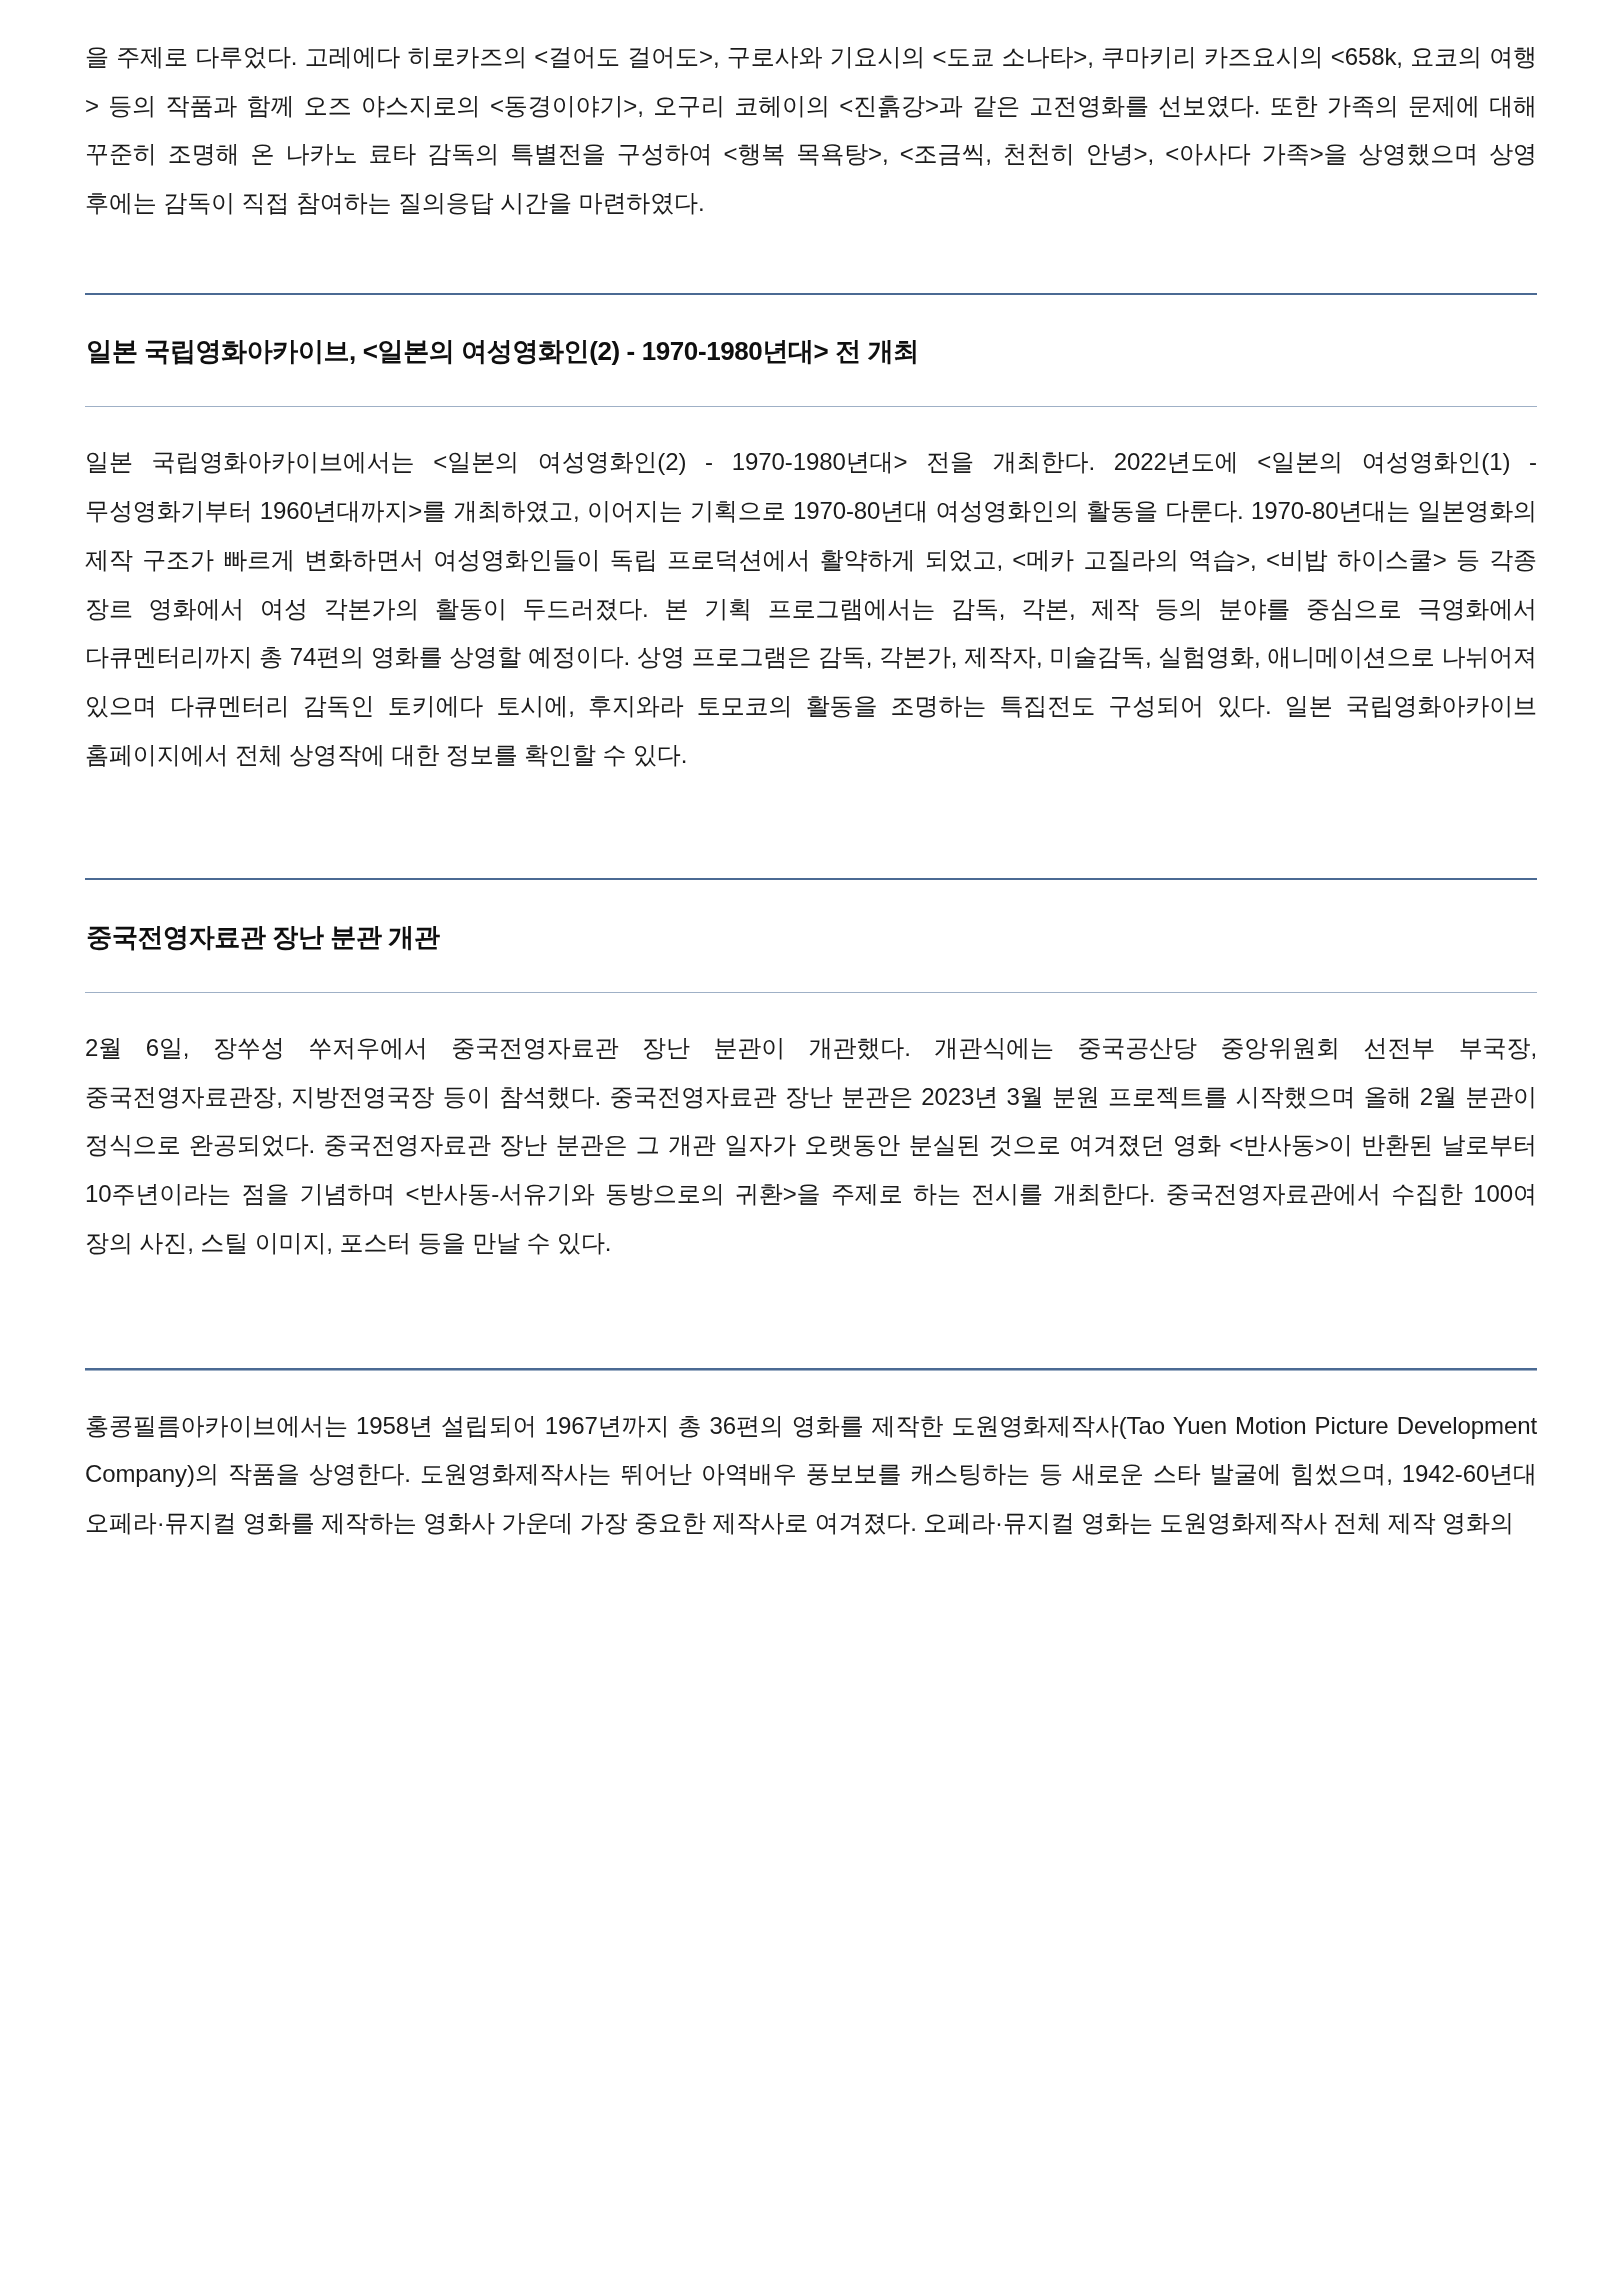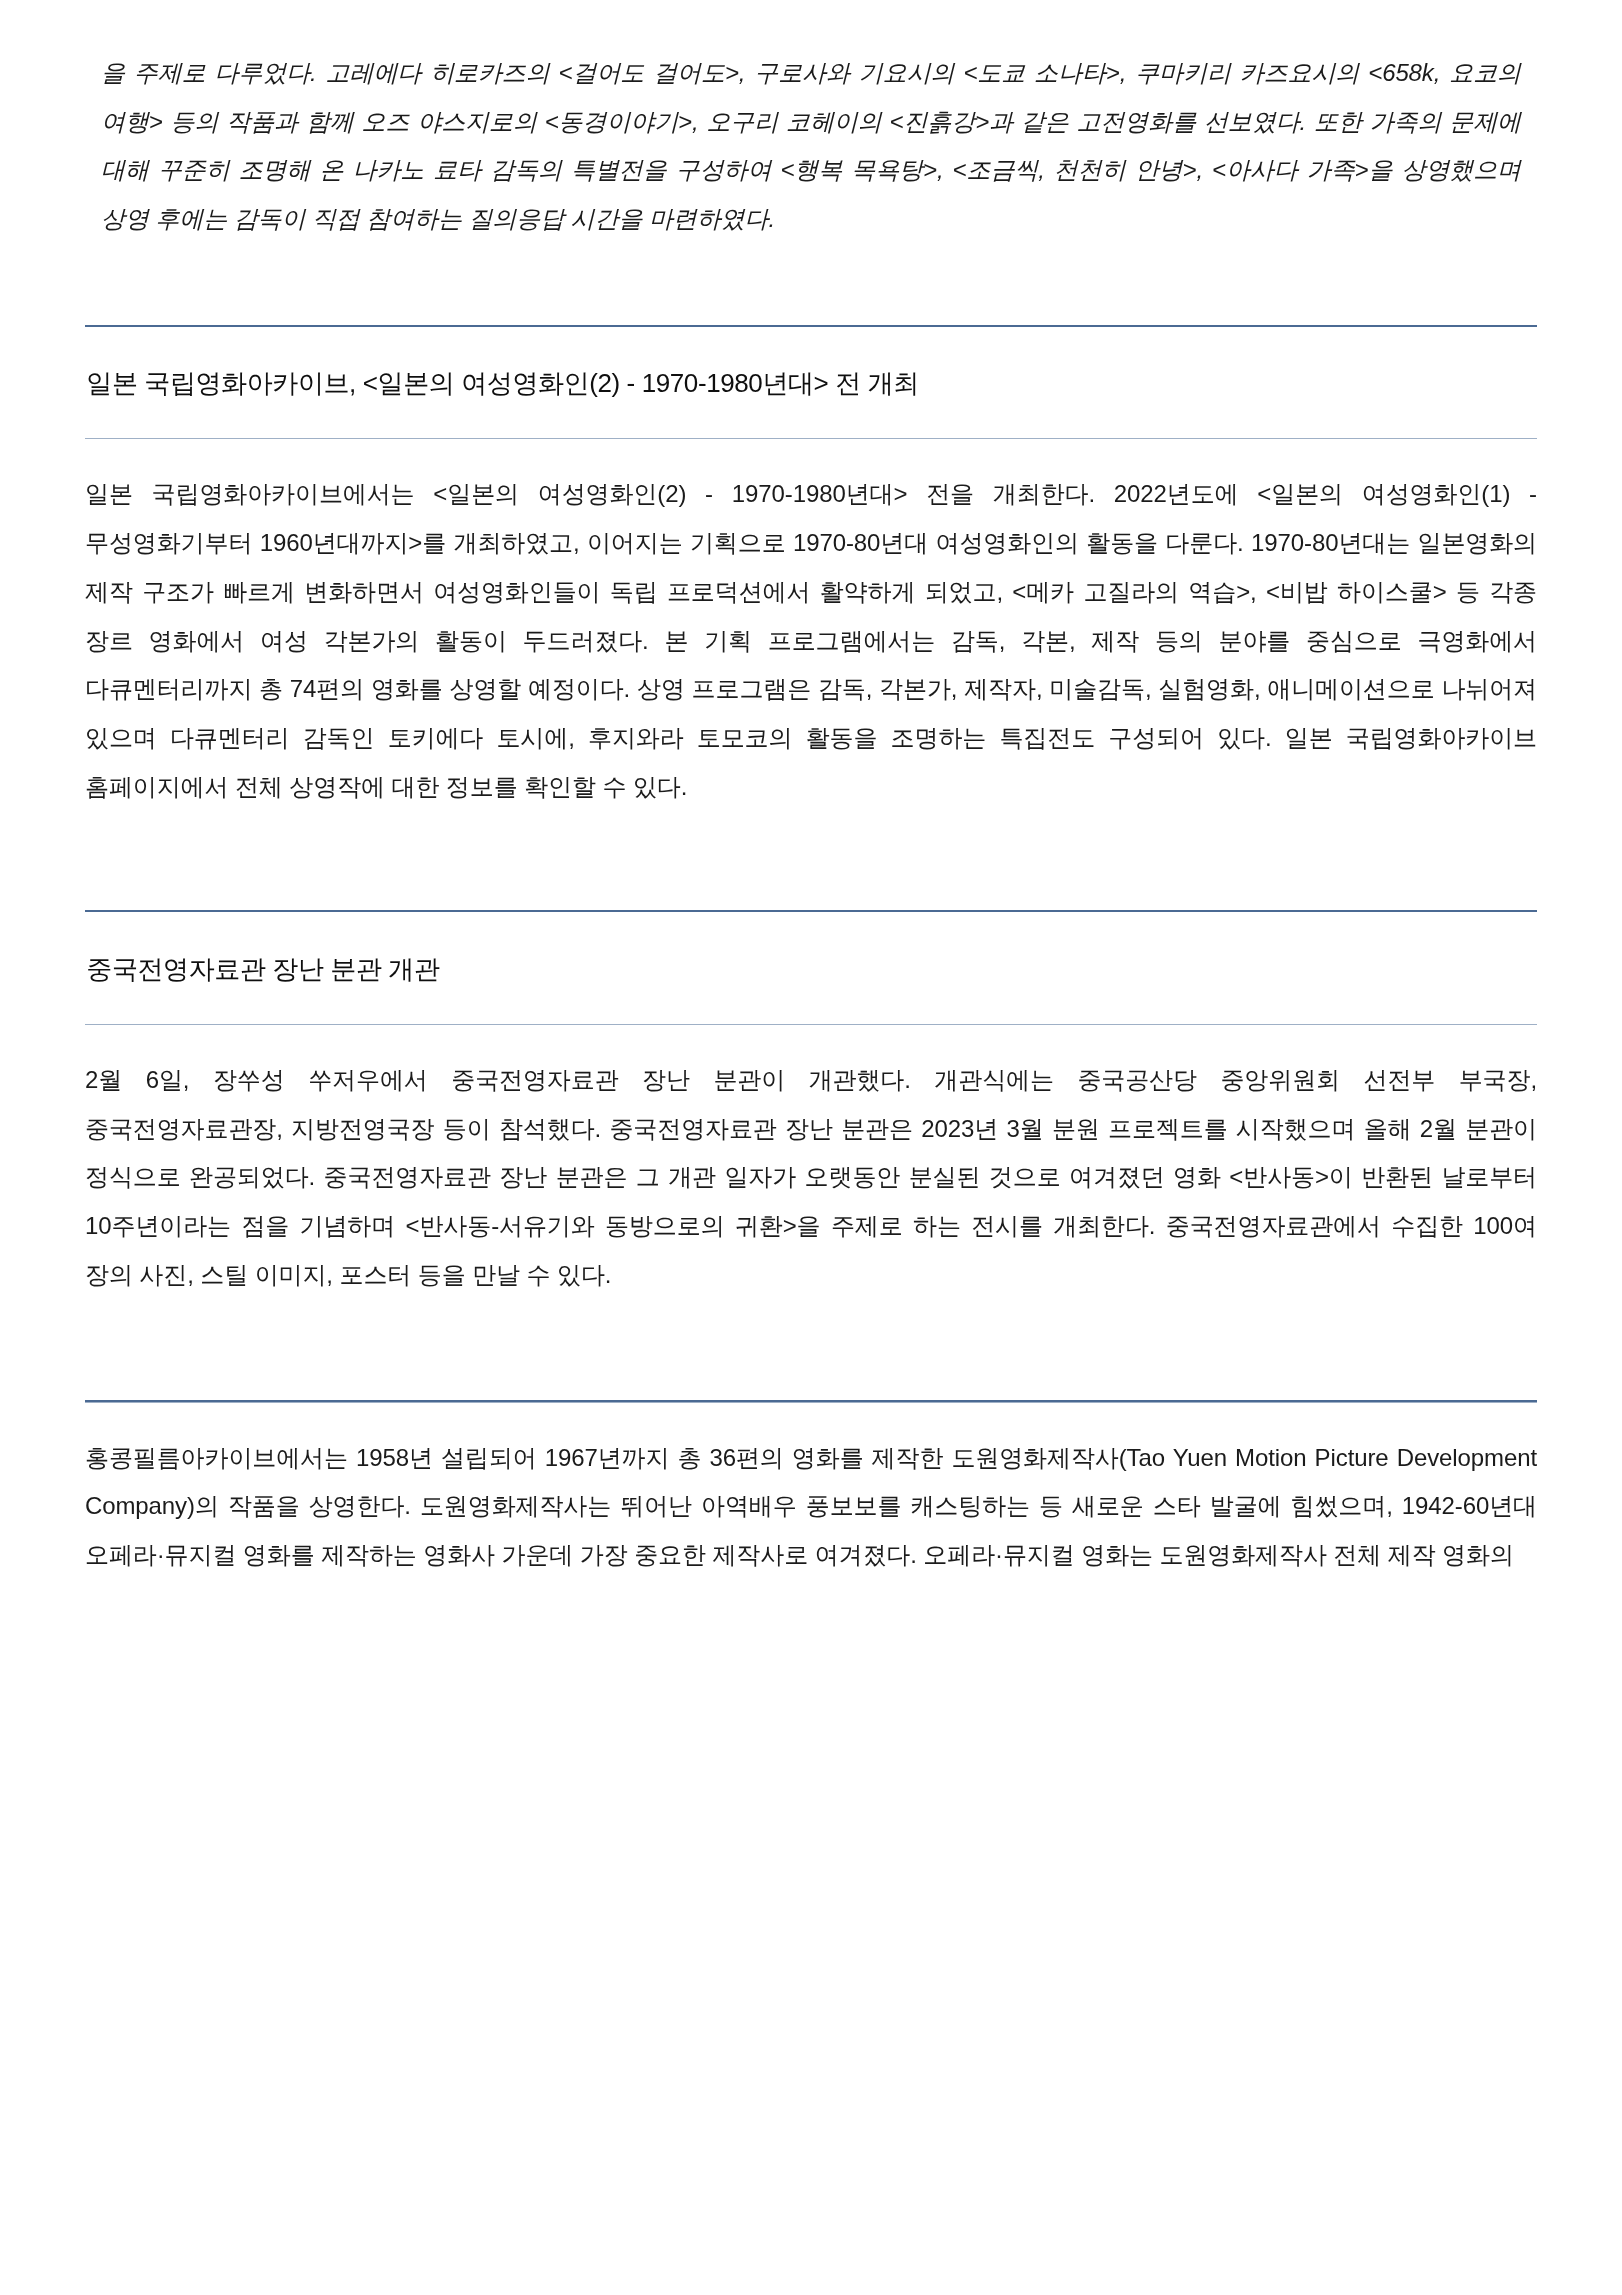--- a/index.html
+++ b/index.html
@@ -22,42 +22,41 @@
   .body-text {
     font-size: 24px;
     line-height: 2.03;
     text-align: justify;
     text-justify: inter-character;
     letter-spacing: -0.1px;
     color: #1b1b1b;
     word-break: keep-all;
   }
   .lead-paragraph {
-    margin: 16px;
-    font-style: italic;
+    margin: 0;
   }
   .section {
     margin: 0;
   }
   .section-gap-1 { height: 65px; }
   .section-gap-2 { height: 75px; }
   .section-gap-3 { height: 76px; }
   .rule-top {
     border-top: 2px solid #4b6a93;
     width: 100%;
     height: 0;
   }
   .rule-bottom {
     border-top: 1.3px solid #9fb0c6;
     width: 100%;
     height: 0;
   }
   .section-heading {
     font-size: 26px;
-    font-weight: normal;
+    font-weight: bold;
     letter-spacing: -0.4px;
     color: #0f0f0f;
     padding: 17.7px 1.3px 15.7px 1.3px;
     word-break: keep-all;
   }
   .section-body {
     margin-top: 31px;
   }
 </style>
 </head>

